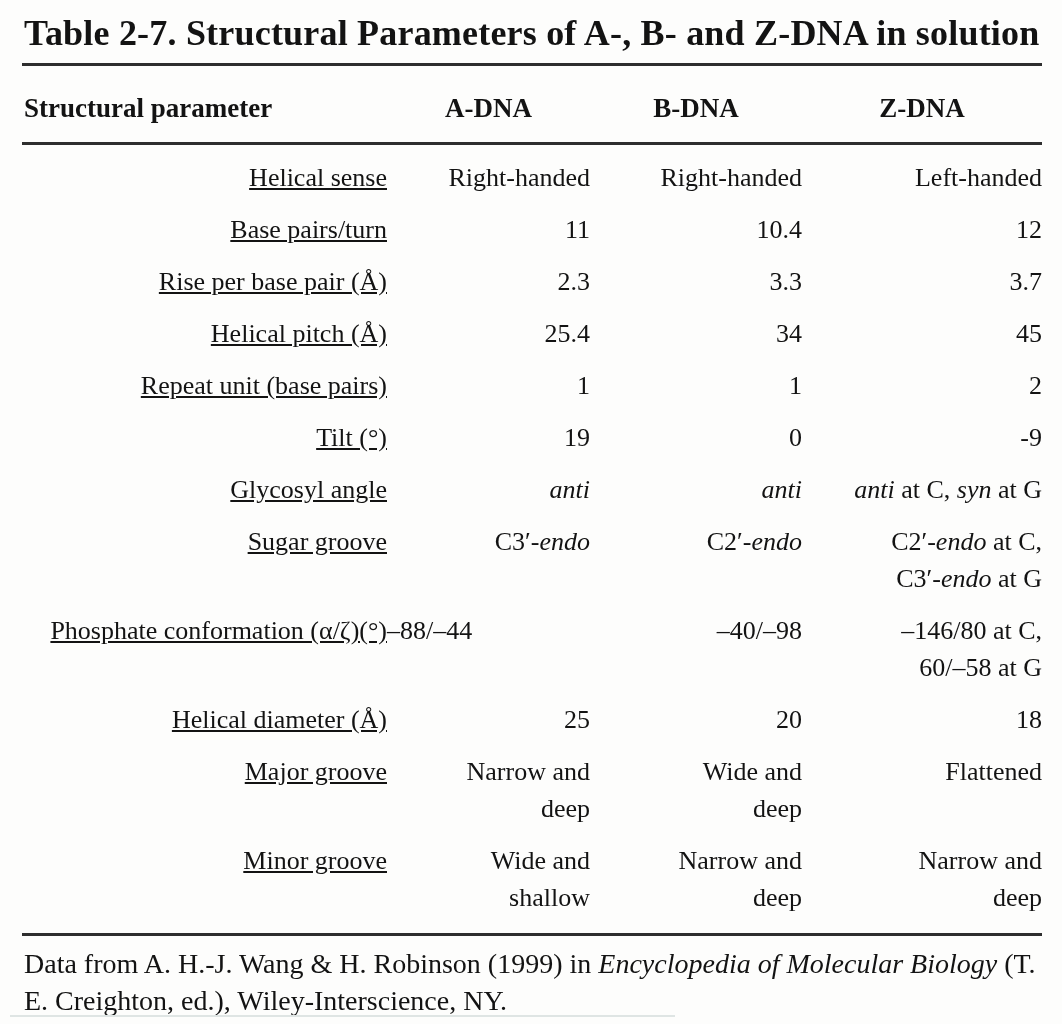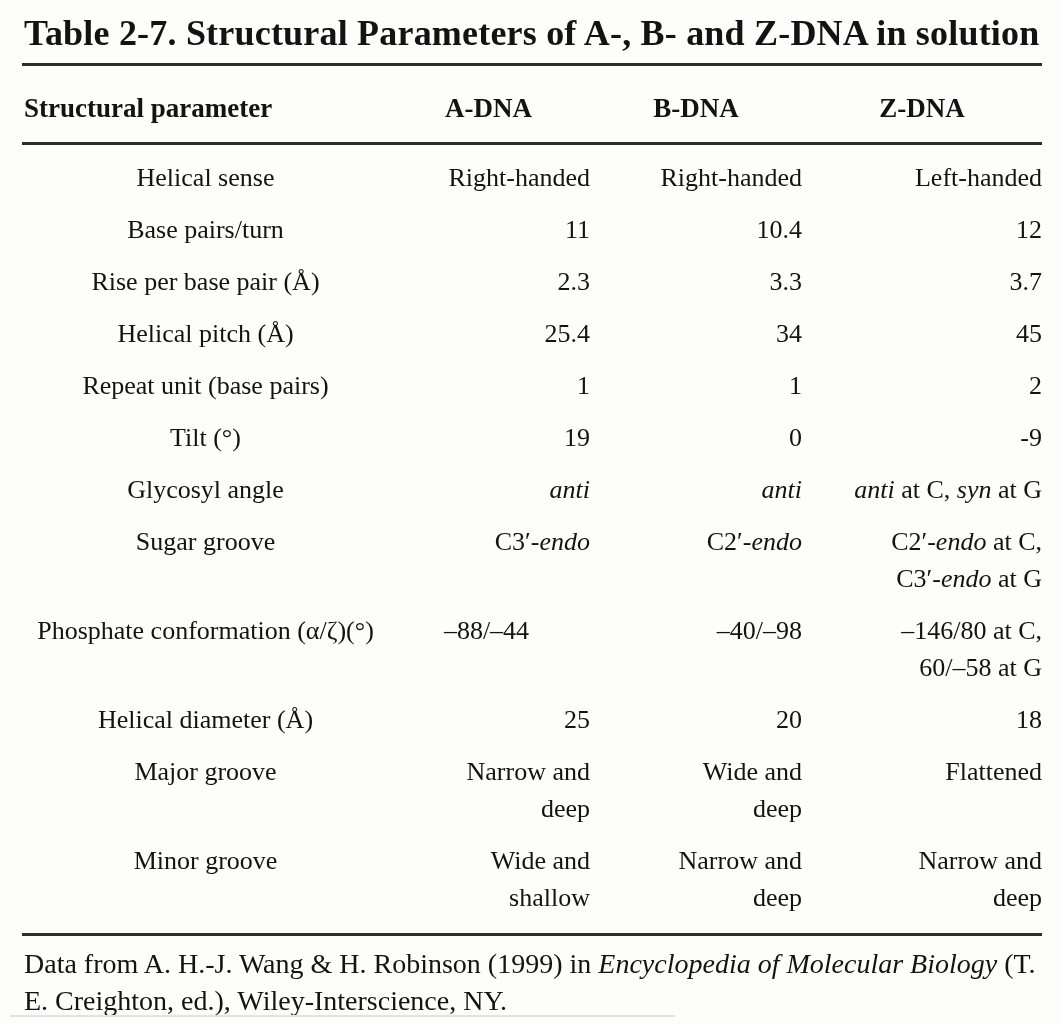--- a/index.html
+++ b/index.html
@@ -53,27 +53,28 @@
   }
   th.param { text-align: left; padding-left: 2px; }
   td {
     padding: 7px 0 8px 0;
     line-height: 37px;
     vertical-align: top;
     text-align: right;
     white-space: pre-line;
   }
   td.param {
-    text-align: center;
+    text-align: right;
     padding-left: 2px;
     white-space: nowrap;
     overflow: visible;
+    text-decoration: underline;
   }
   tbody tr:first-child td { padding-top: 14px; }
-  td.pushed { text-align: center; padding-right: 4px; white-space: nowrap; }
+  td.pushed { text-align: left; padding-right: 4px; white-space: nowrap; }
   .it { font-style: italic; }
   .footnote {
     width: 1020px;
     font-size: 28px;
     line-height: 37px;
     margin: 9px 0 0 2px;
   }
   .footer-rule { margin-top: 9px; }
   .bottom-edge {
     position: absolute;

